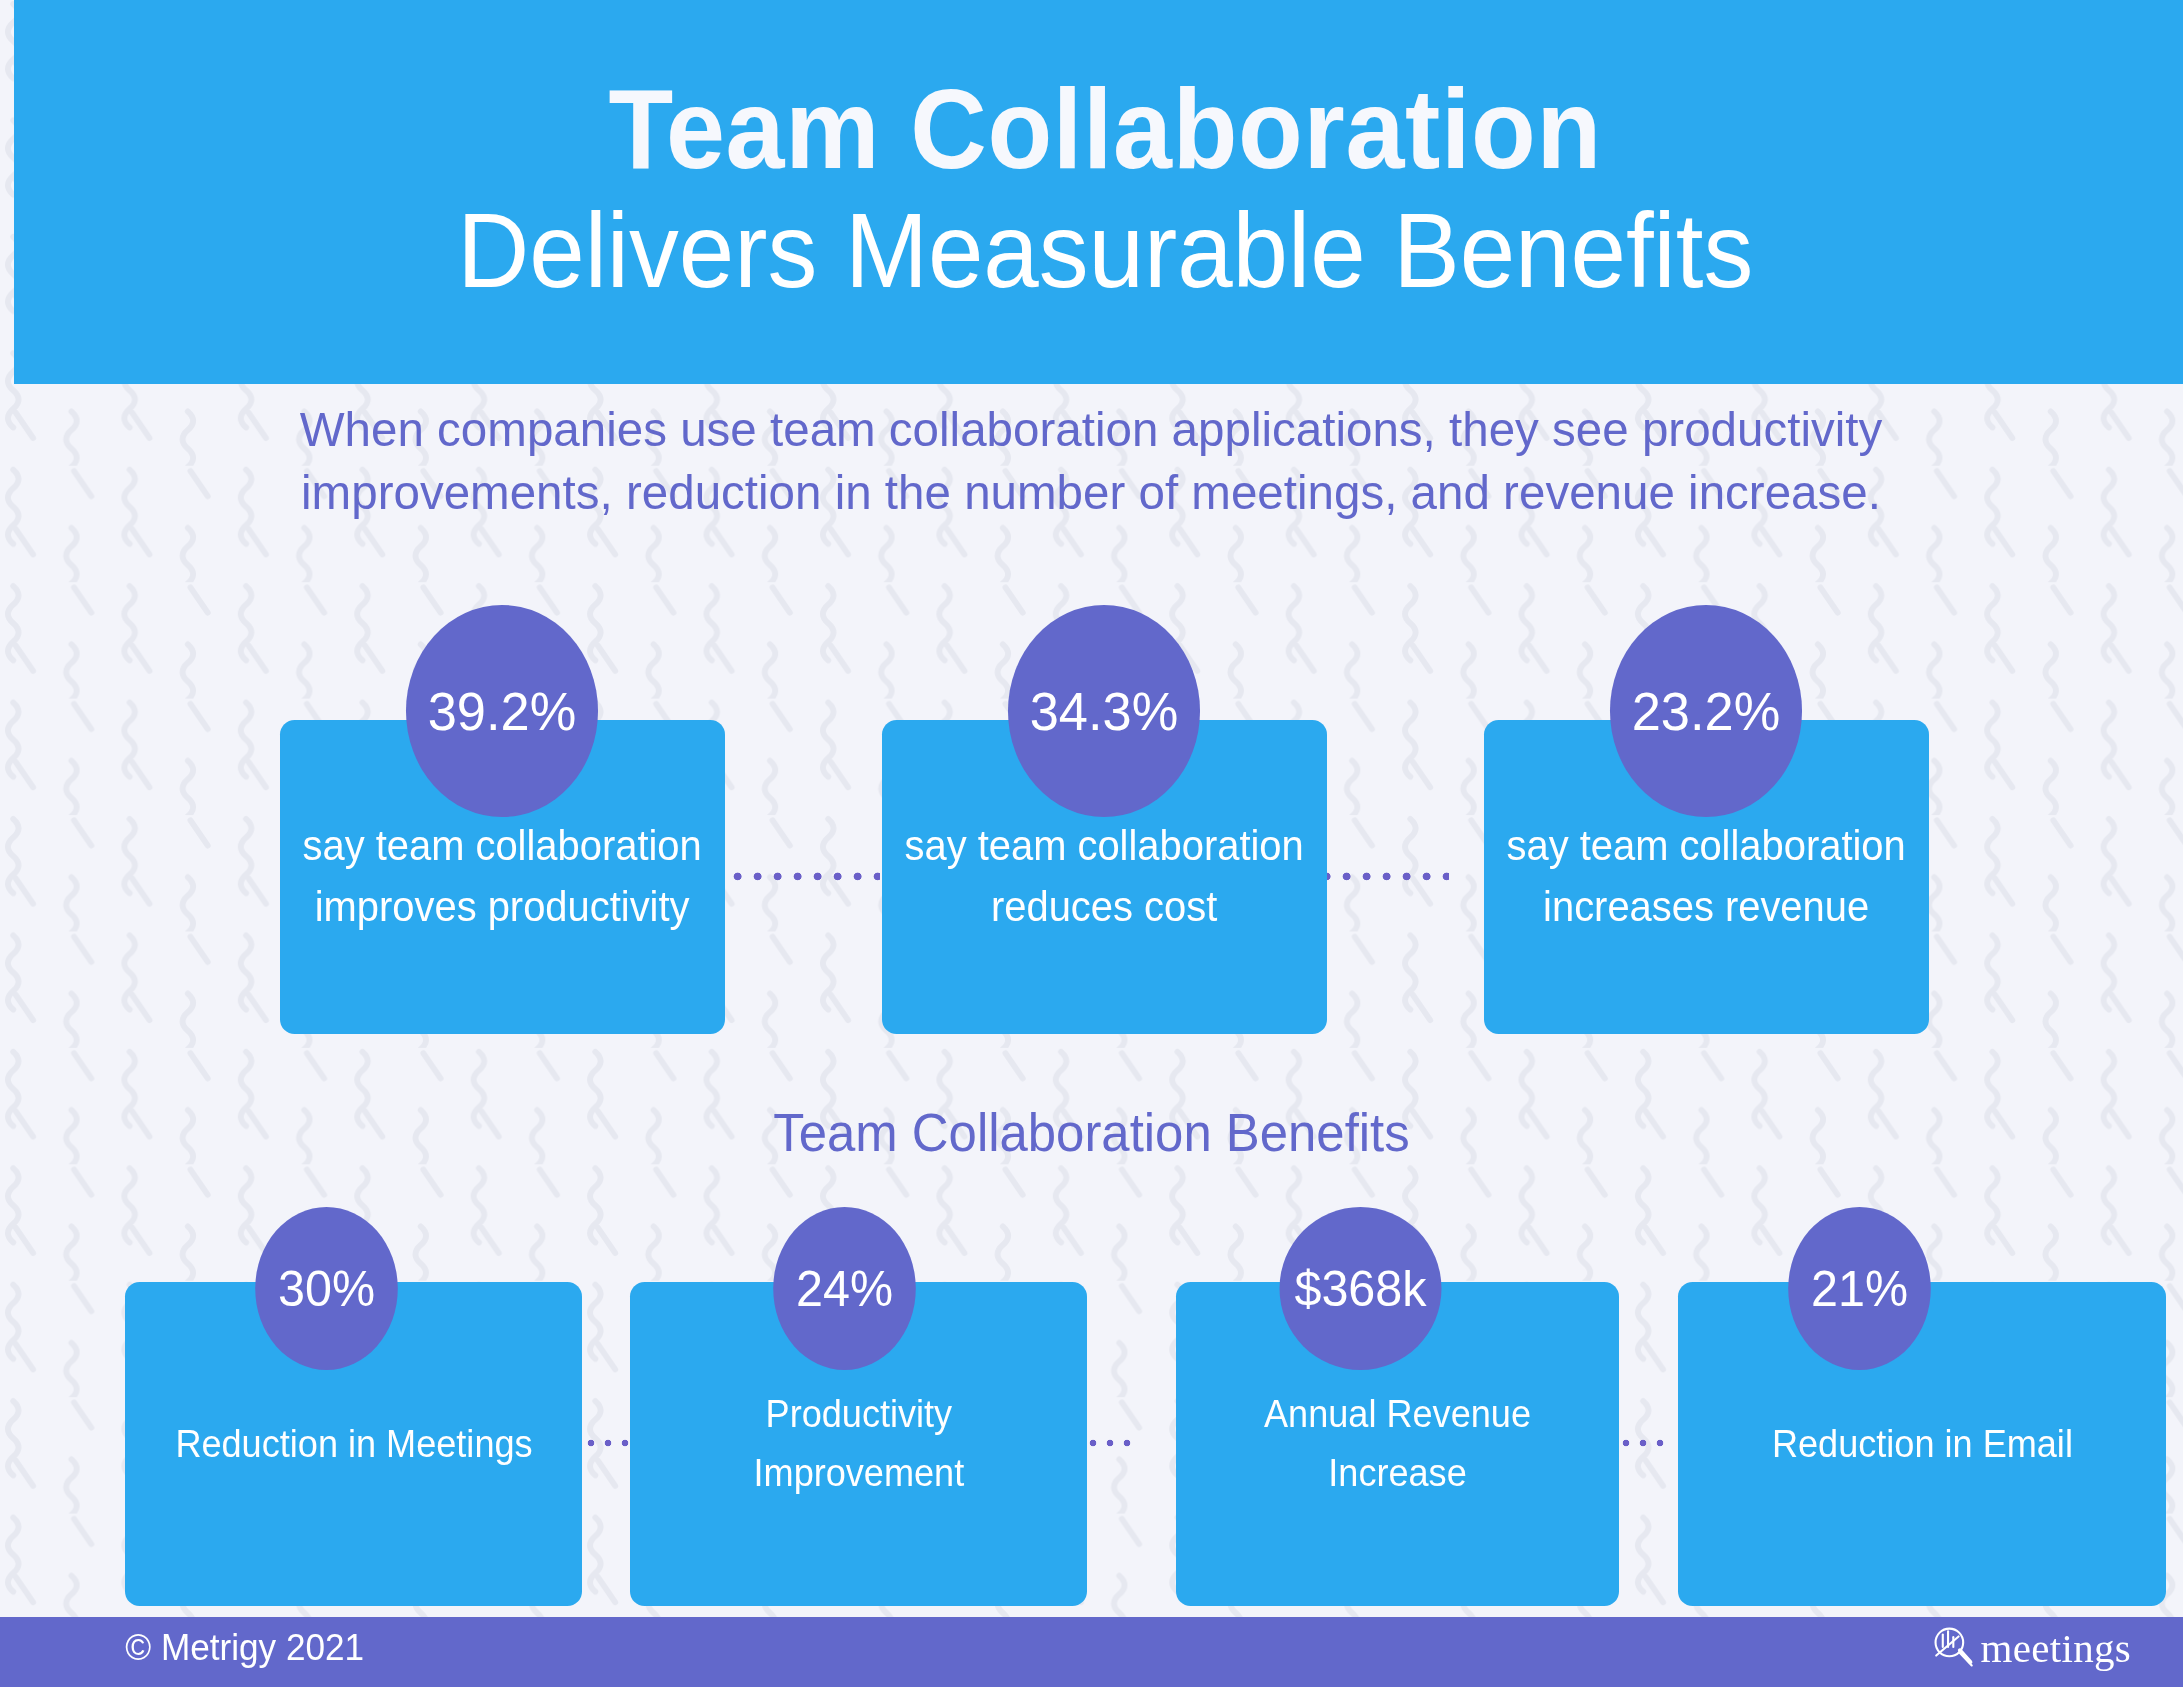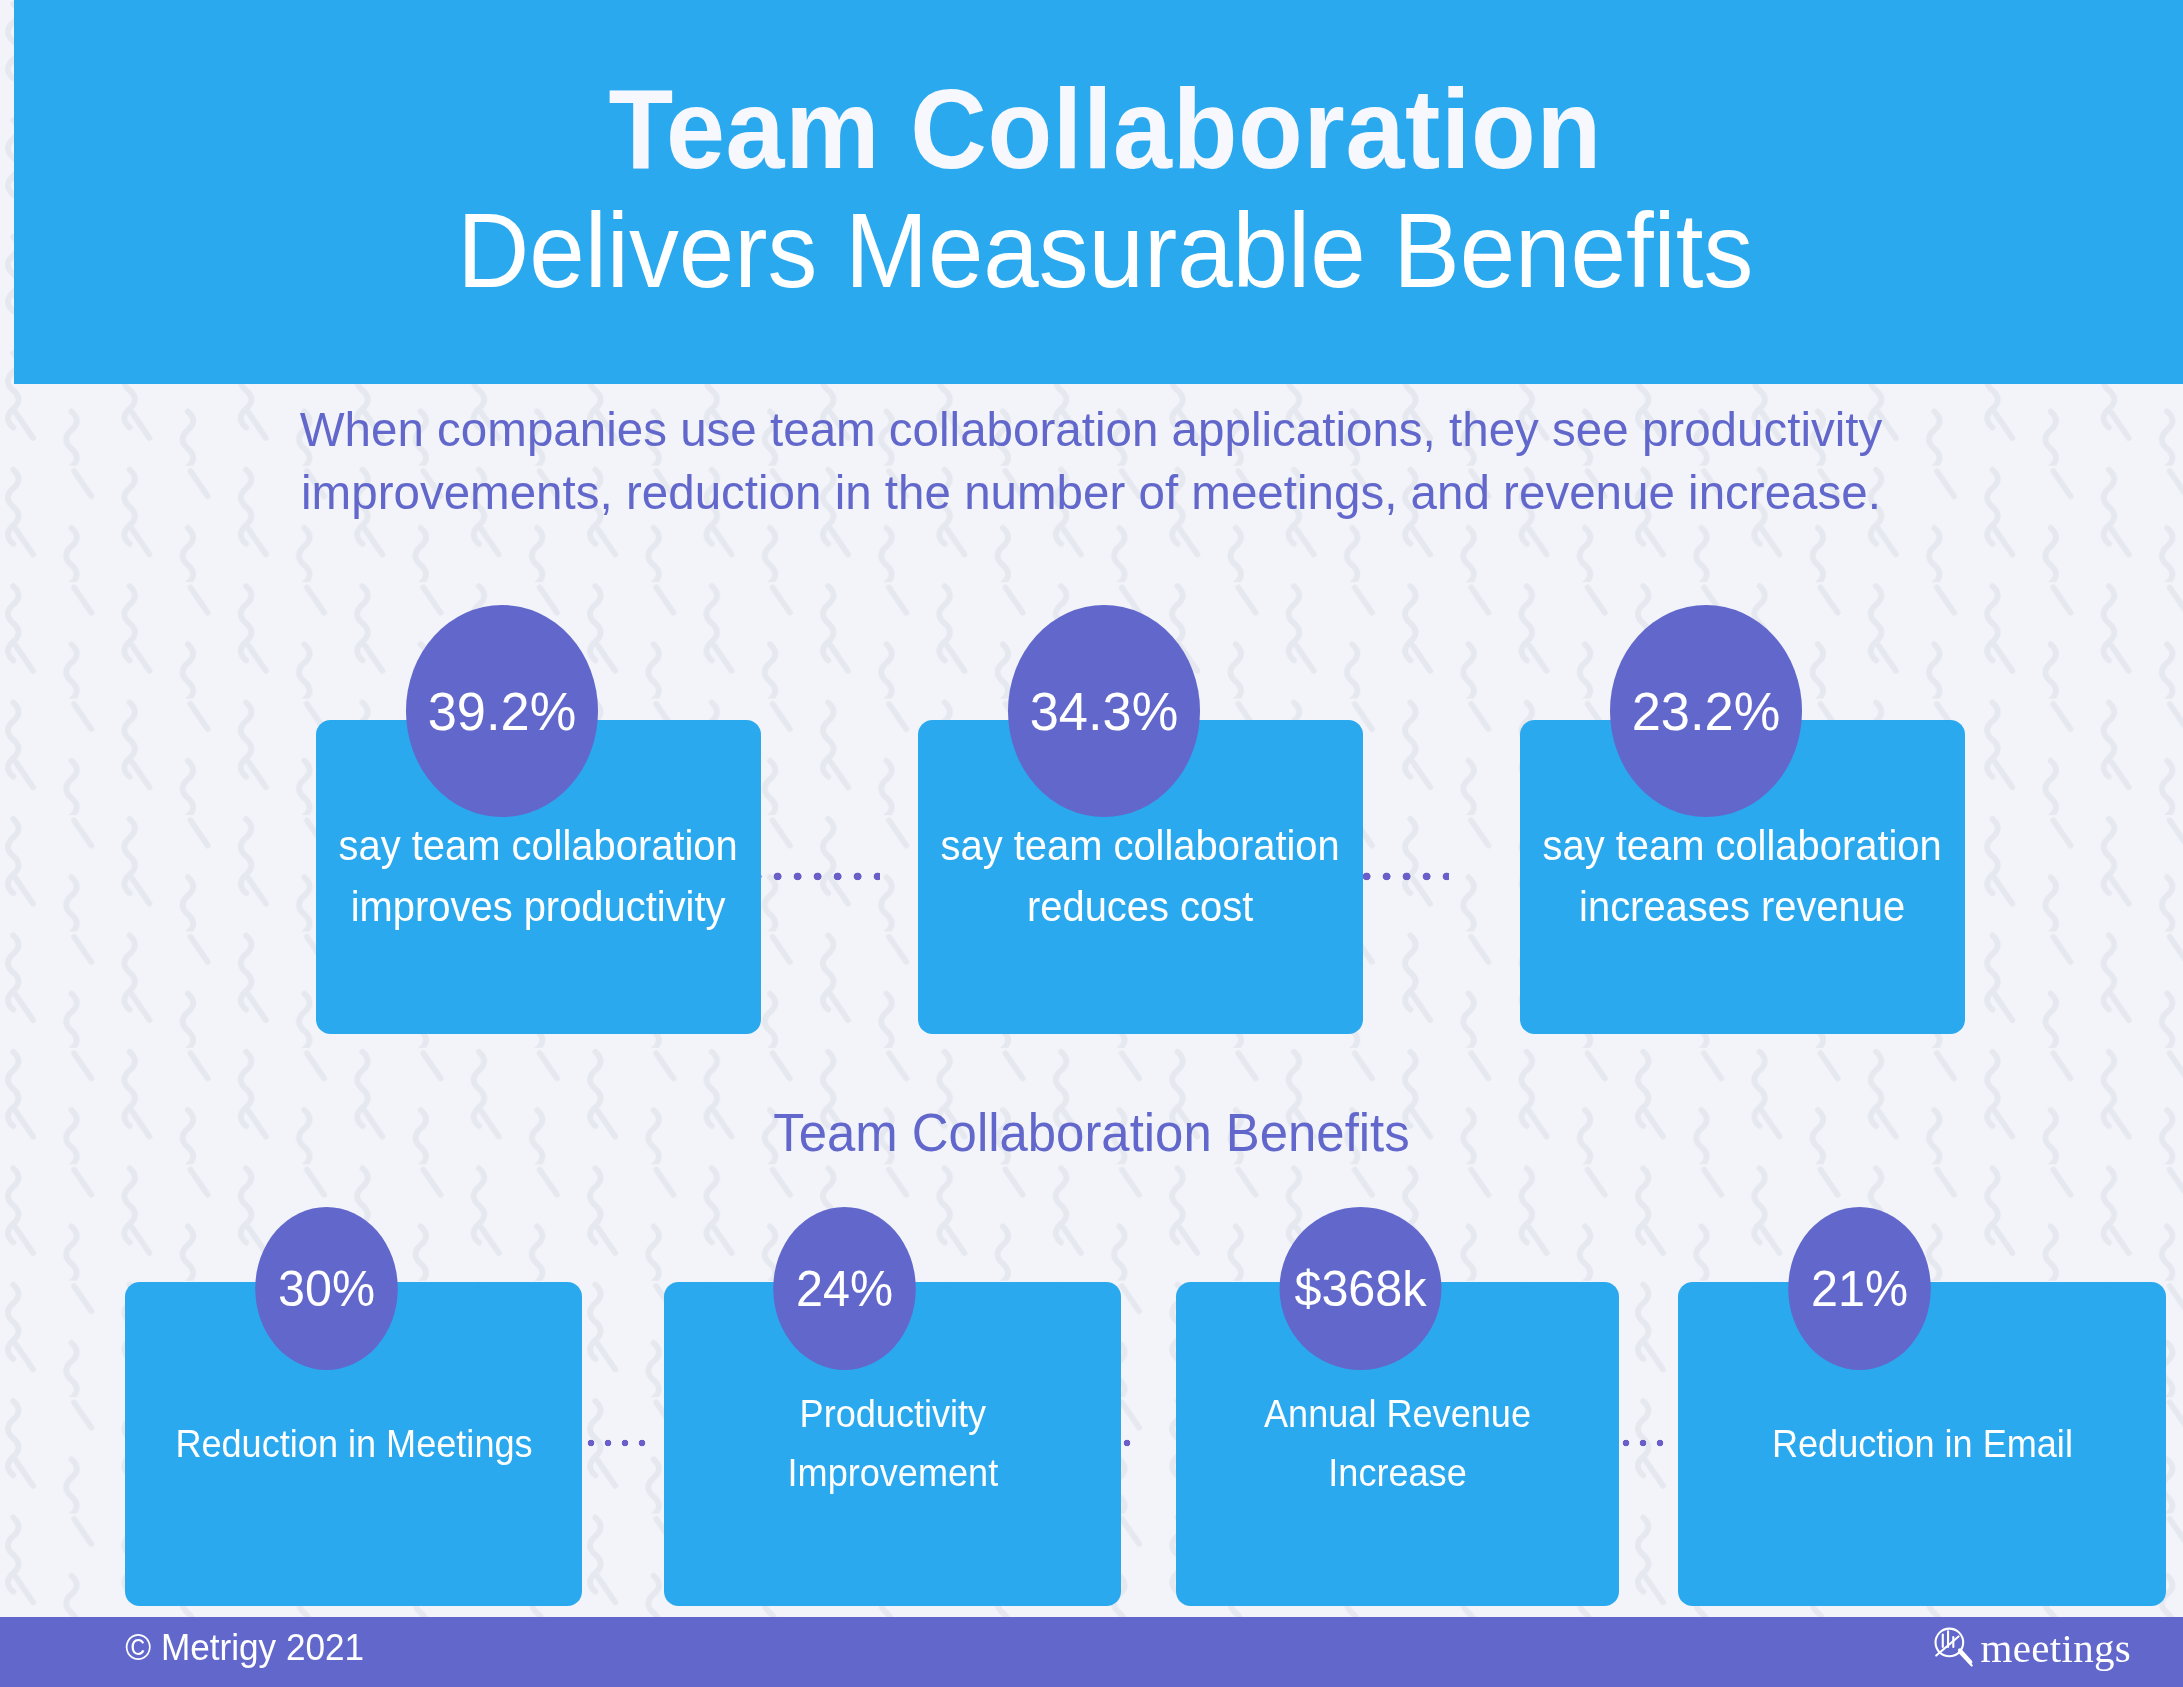--- a/index.html
+++ b/index.html
@@ -128,21 +128,21 @@
     background-size: 20px 9.3px;
     background-repeat: repeat-x;
   }
   .connector.small {
     height: 8px;
     background-image: radial-gradient(circle at 4px 4px, #6A5FC8 3px, rgba(0,0,0,0) 3.6px);
     background-size: 17px 8px;
   }
 
   
-  .r1-card { width: 445px; height: 314px; top: 720px; margin-left: 36px; }
+  .r1-card { width: 445px; height: 314px; top: 720px; }
   .r1-card .card-label { font-size: 42px; line-height: 1.45; }
   .r1-bubble { width: 198px; height: 212px; top: 605px; font-size: 54px; }
 
   
   .section-heading {
     position: absolute;
     left: 0;
     top: 1102px;
     width: 2183px;
     text-align: center;
@@ -259,21 +259,21 @@
   <div class="connector small" style="left:570px; top:1439px; width:78px;"></div>
   <div class="connector small" style="left:1055px; top:1439px; width:78px;"></div>
   <div class="connector small" style="left:1588px; top:1439px; width:78px;"></div>
 
   <div class="card r2-card" style="left:125px;">
     <div class="card-label">
       <span class="ln">Reduction in Meetings</span>
     </div>
   </div>
 
-  <div class="card r2-card" style="left:664px;">
+  <div class="card r2-card" style="left:630px;">
     <div class="card-label">
       <span class="ln">Productivity</span>
       <span class="ln">Improvement</span>
     </div>
   </div>
 
   <div class="card r2-card" style="left:1176px; width:443px;">
     <div class="card-label">
       <span class="ln">Annual Revenue</span>
       <span class="ln">Increase</span>

